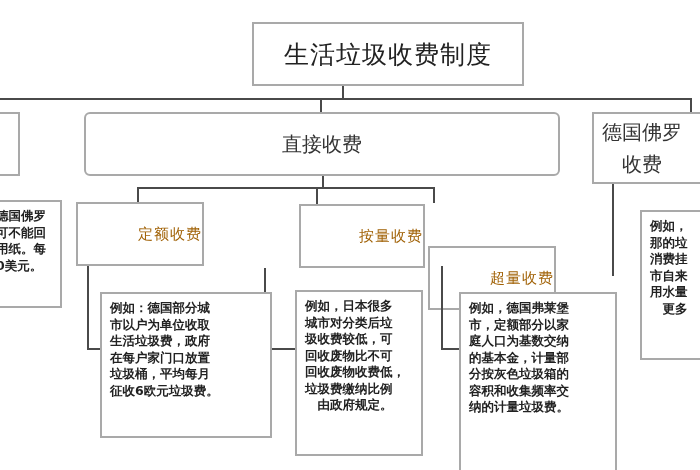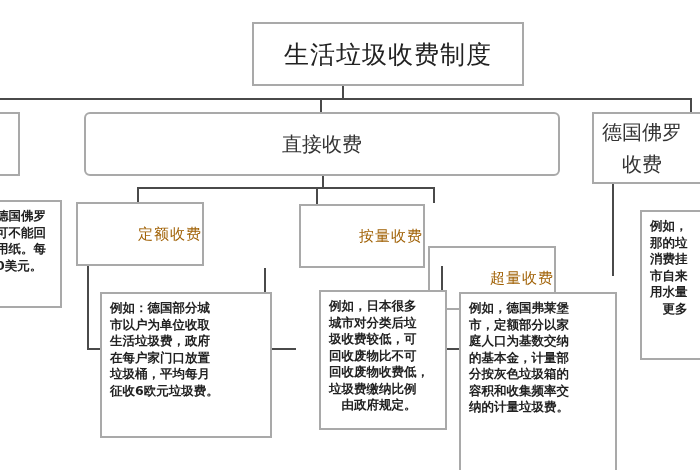--- a/index.html
+++ b/index.html
@@ -84,21 +84,21 @@
 0美元。</span>
 </div>
 <div class="box note" style="left:100px; top:292px; width:172px; height:146px;">
   <span>例如：德国部分城
 市以户为单位收取
 生活垃圾费，政府
 在每户家门口放置
 垃圾桶，平均每月
 征收6欧元垃圾费。</span>
 </div>
-<div class="box note" style="left:295px; top:290px; width:128px; height:140px;margin-left:24px;">
+<div class="box note" style="left:295px; top:290px; width:128px; height:166px;">
   <span>例如，日本很多
 城市对分类后垃
 圾收费较低，可
 回收废物比不可
 回收废物收费低，
 垃圾费缴纳比例
 　由政府规定。</span>
 </div>
 <div class="box note" style="left:459px; top:292px; width:158px; height:180px;">
   <span>例如，德国弗莱堡

